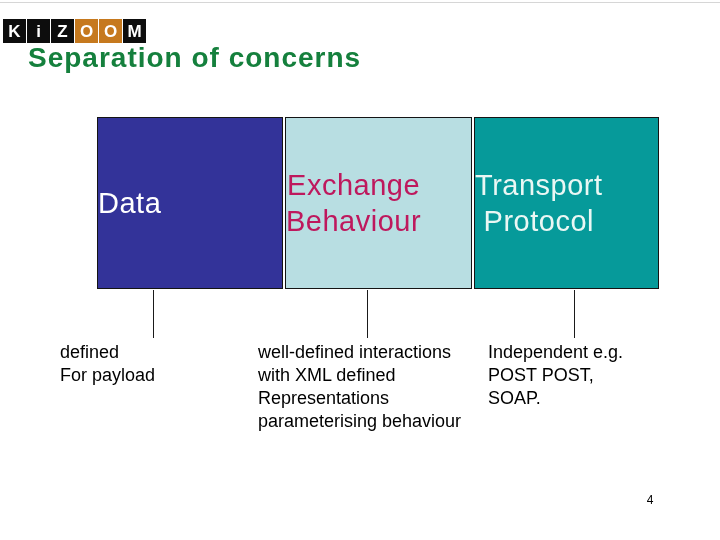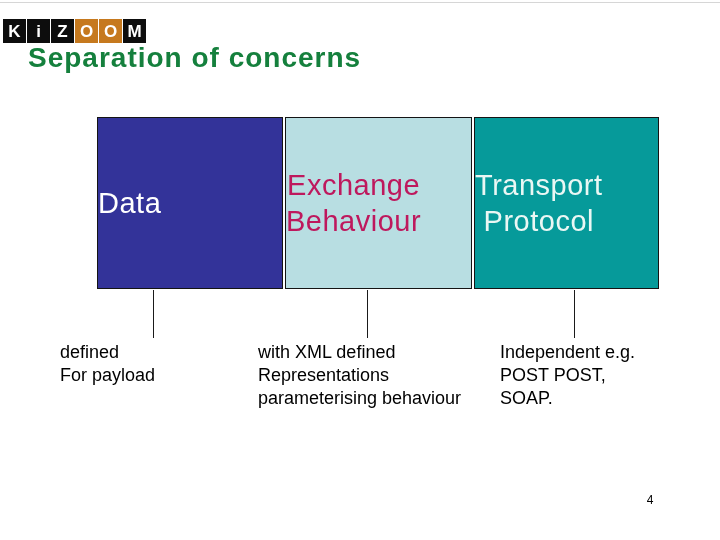--- a/index.html
+++ b/index.html
@@ -69,21 +69,21 @@
   .notes {
     position: absolute;
     top: 341px;
     text-align: left;
     color: #000000;
     font-size: 18px;
     line-height: 23px;
   }
   .notes.n1 { left: 60px;  width: 205px; }
   .notes.n2 { left: 258px; width: 234px; }
-  .notes.n3 { left: 500px; width: 205px; }
+  .notes.n3 { left: 488px; width: 205px; }
   
   .page-number {
     position: absolute;
     left: 638px; top: 493px;
     width: 24px;
     text-align: center;
     color: #000000;
     font-size: 12px;
   }
 </style>
@@ -127,20 +127,21 @@
   <div class="connector c1"></div>
   <div class="connector c2"></div>
   <div class="connector c3"></div>
 
   <div class="notes n1">
     <div>defined</div>
     <div>For payload</div>
   </div>
 
   <div class="notes n2">
+    <div>well-defined interactions</div>
     <div>with XML defined</div>
     <div>Representations</div>
     <div>parameterising behaviour</div>
   </div>
 
   <div class="notes n3">
     <div>Independent e.g.</div>
     <div>POST POST,</div>
     <div>SOAP.</div>
   </div>

